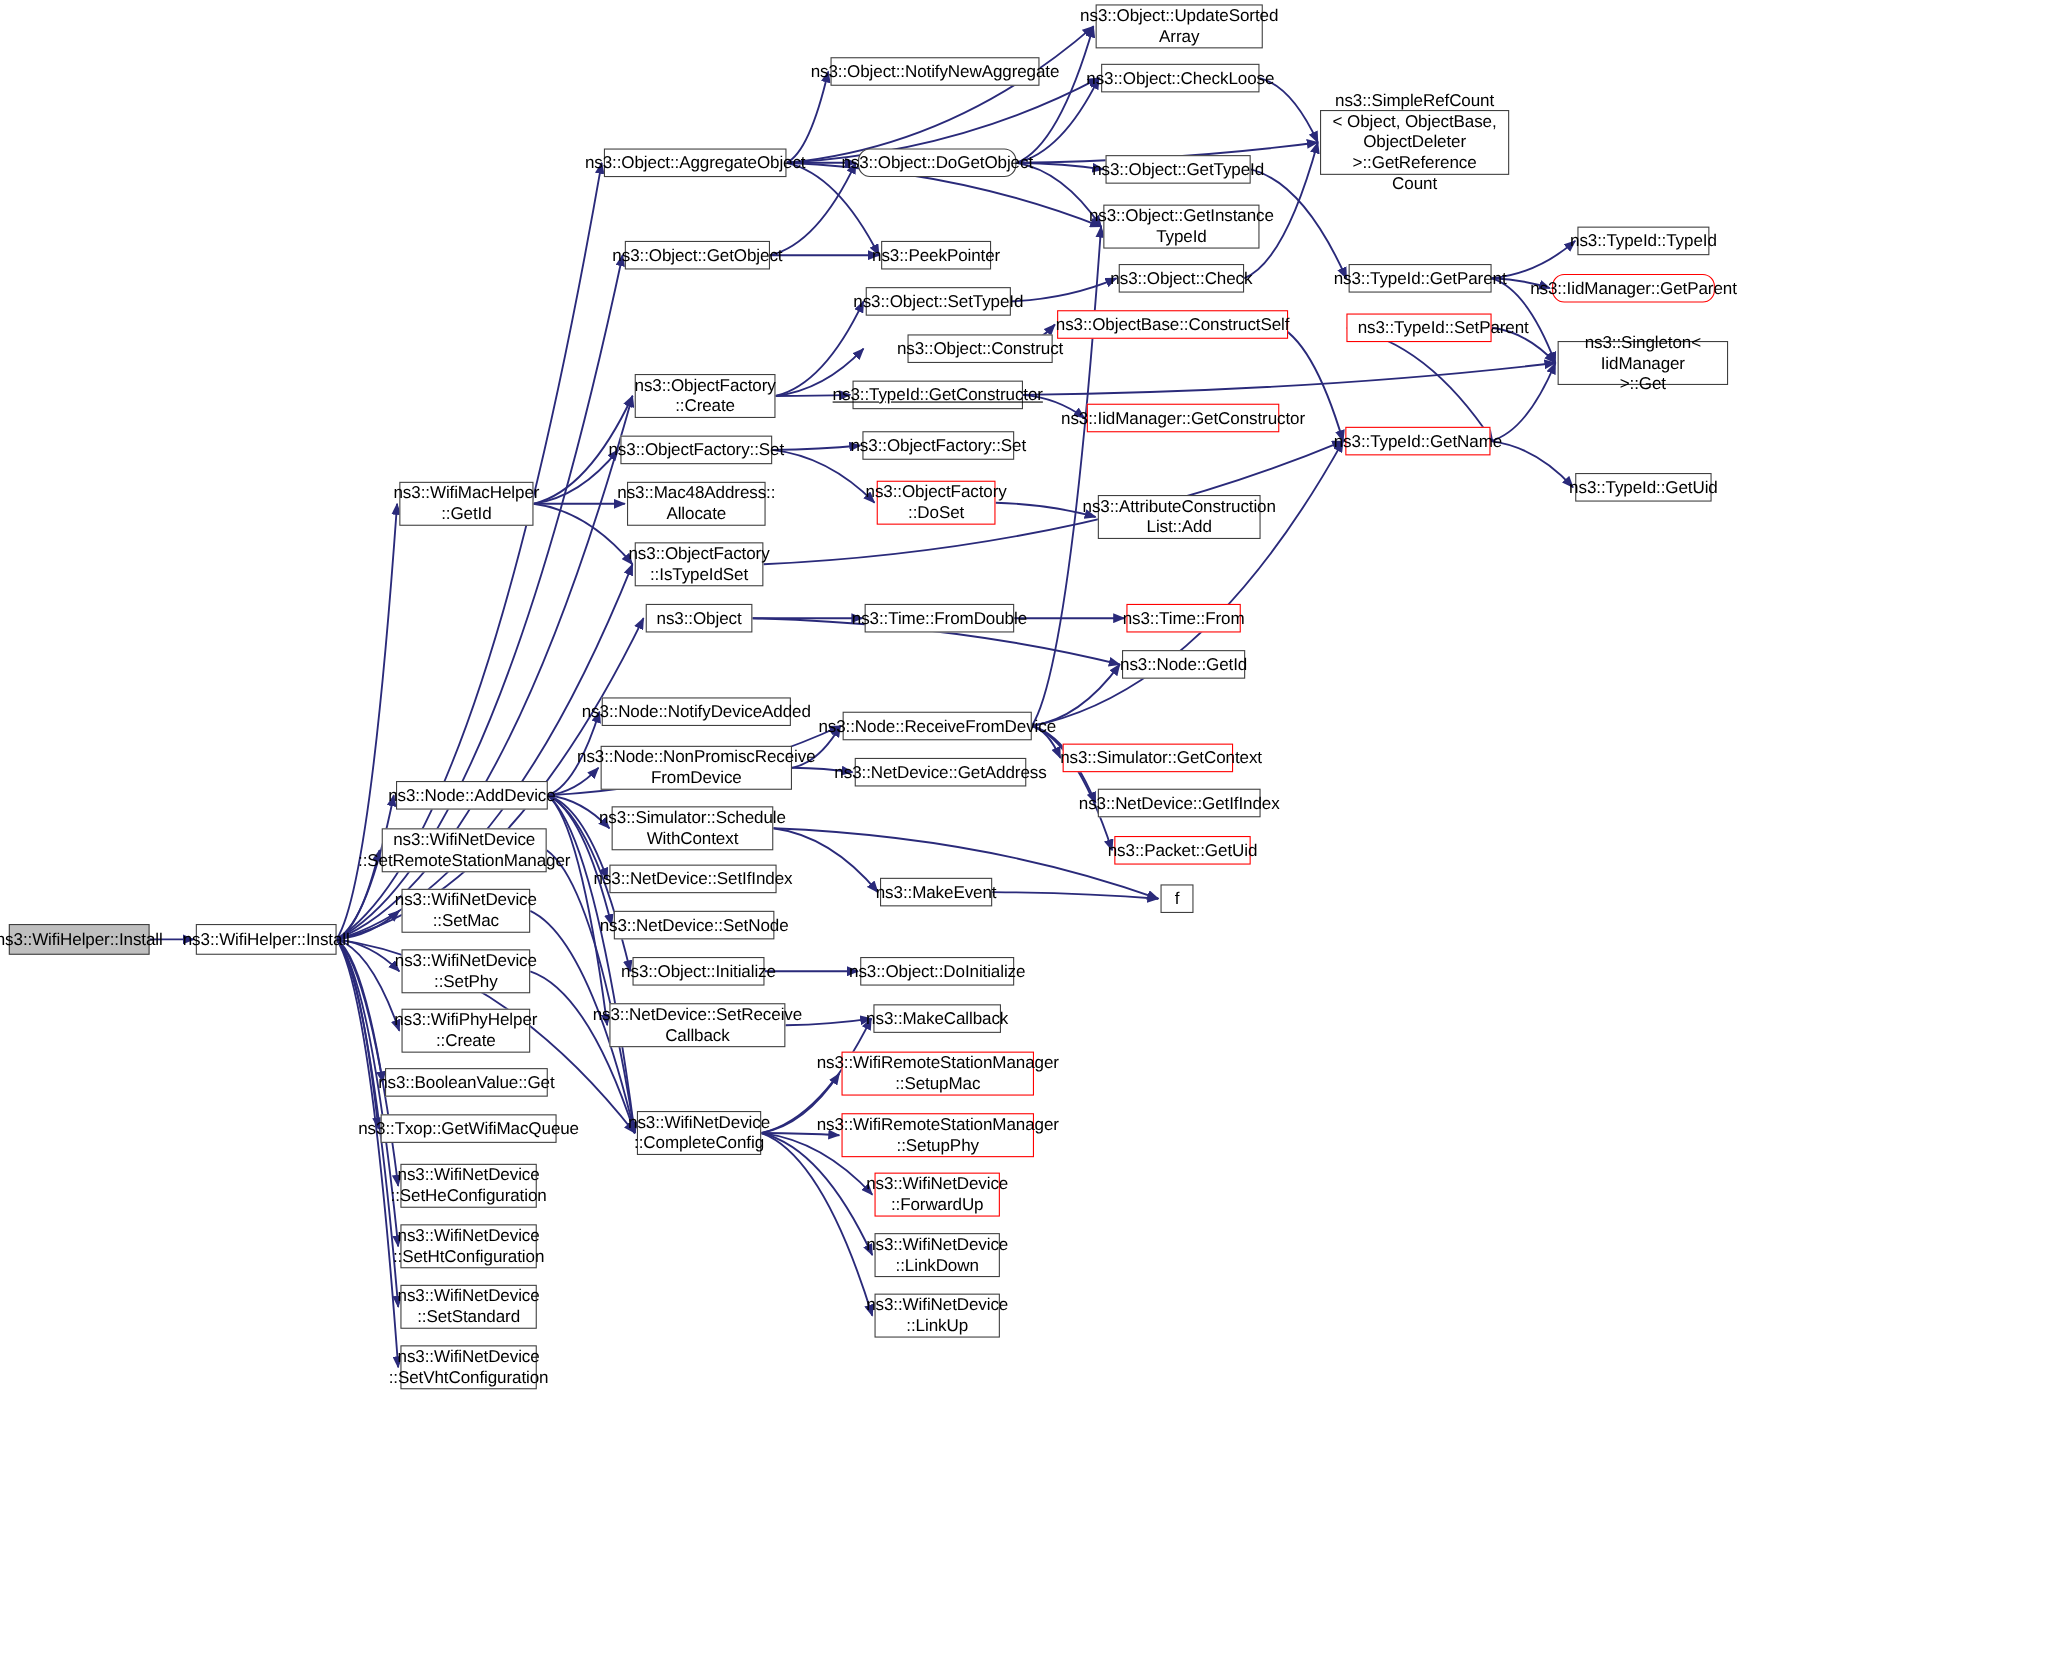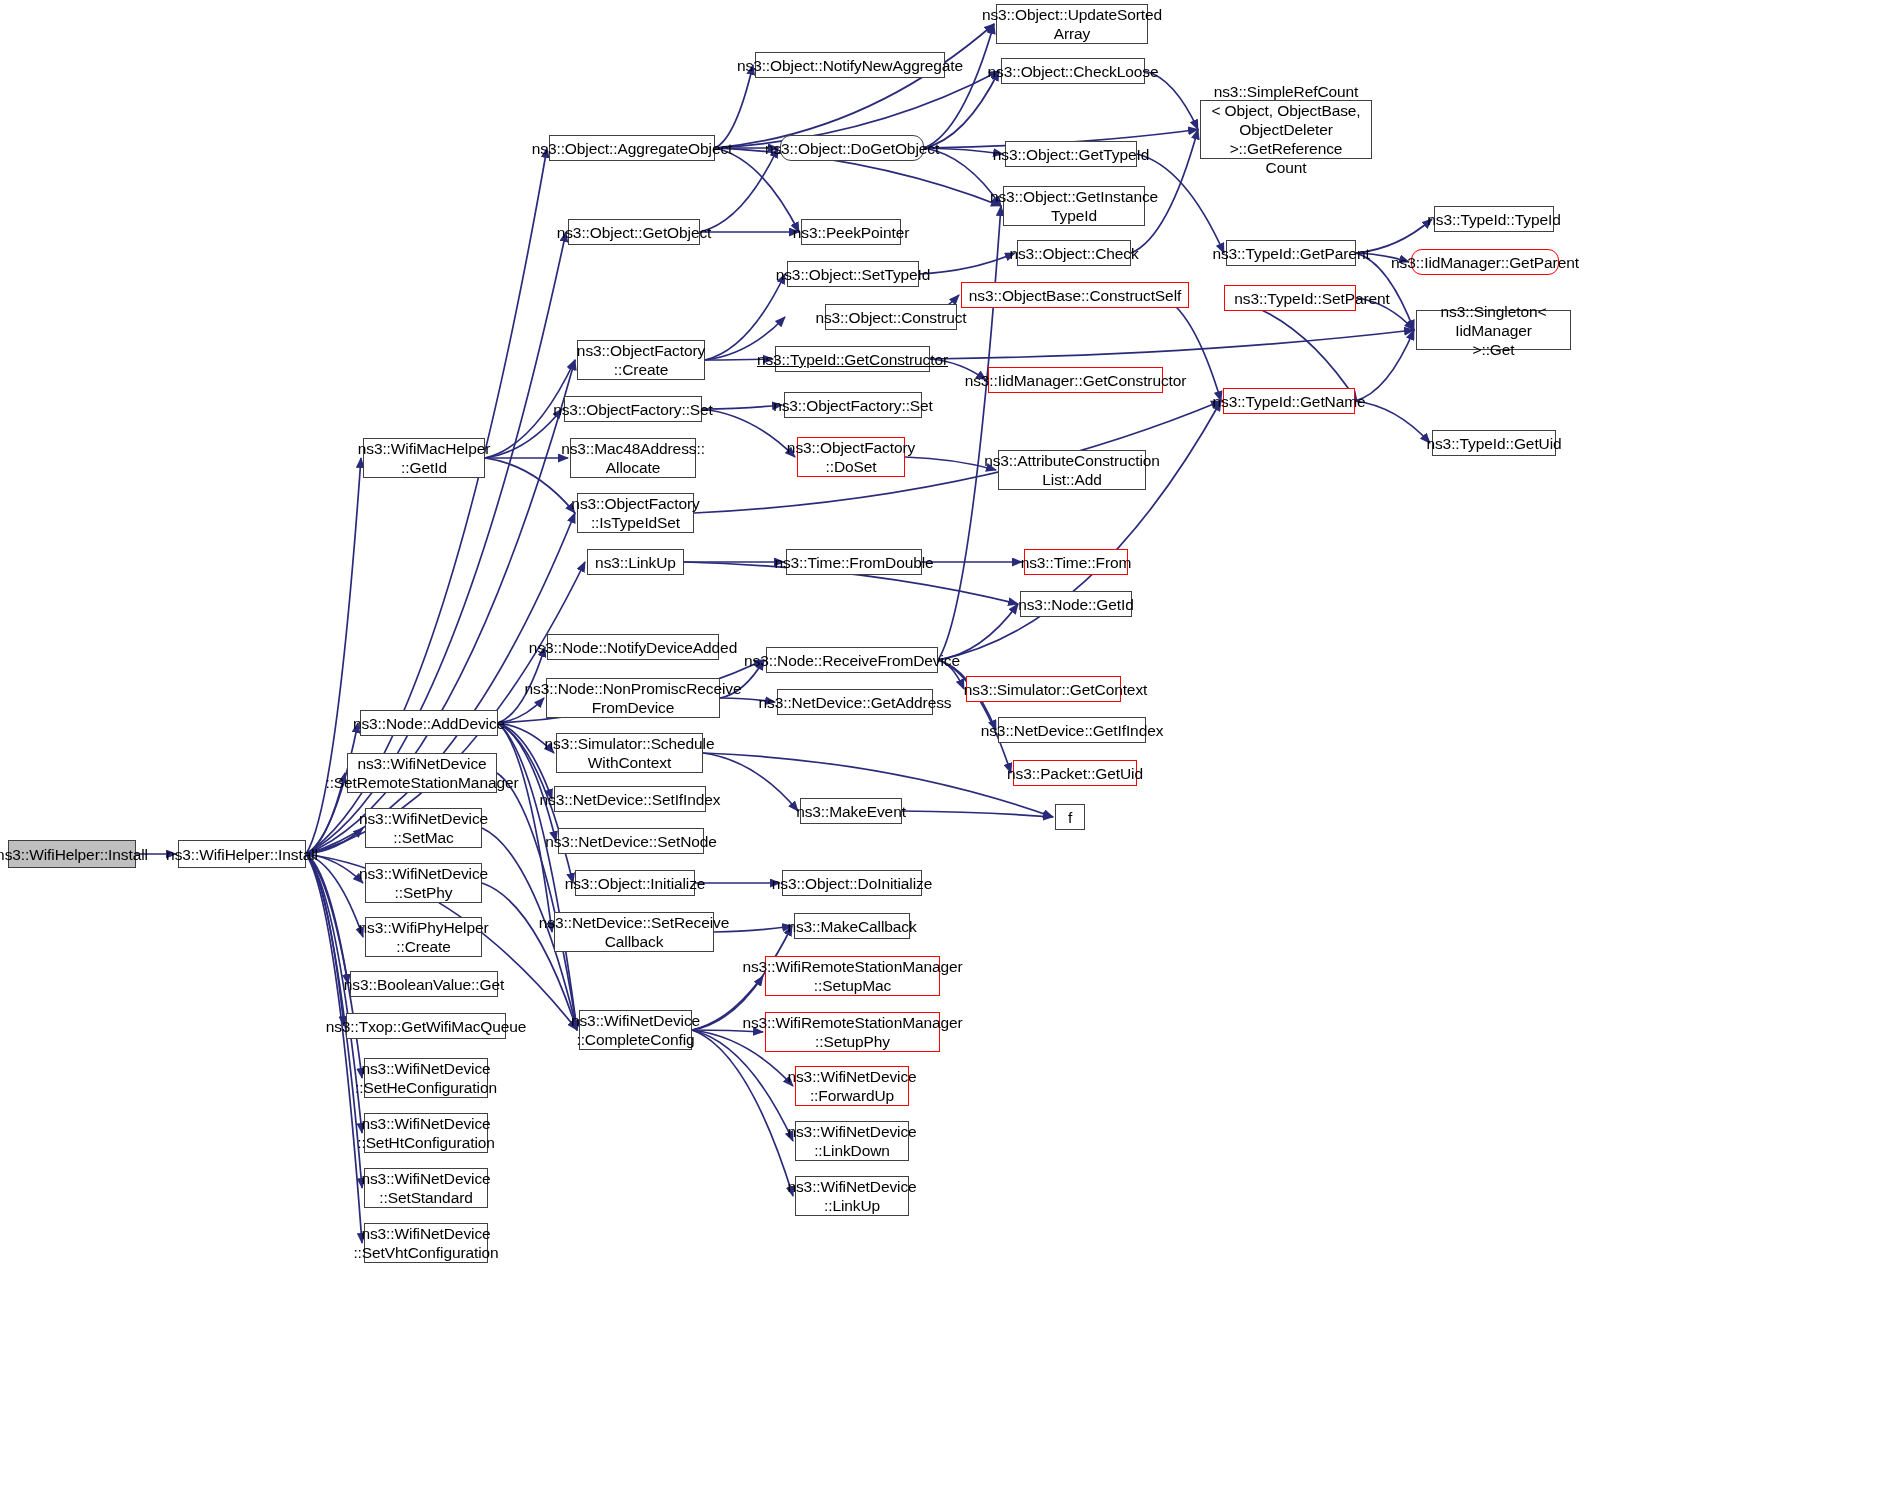--- a/index.html
+++ b/index.html
@@ -134,21 +134,21 @@
       <div class="node" style="left: 1005px; top: 141px; width: 132px; height: 26px;">ns3::Object::GetTypeId</div>
       <div class="node" style="left: 1003px; top: 186px; width: 142px; height: 40px;">ns3::Object::GetInstance
 TypeId</div>
       <div class="node" style="left: 1434px; top: 206px; width: 120px; height: 26px;">ns3::TypeId::TypeId</div>
       <div class="node" style="left: 1226px; top: 240px; width: 130px; height: 26px;">ns3::TypeId::GetParent</div>
       <div class="node red" style="left: 1411px; top: 249px; width: 148px; height: 26px; border-radius: 11px;">ns3::IidManager::GetParent</div>
       <div class="node" style="left: 568px; top: 219px; width: 132px; height: 26px;">ns3::Object::GetObject</div>
       <div class="node" style="left: 801px; top: 219px; width: 100px; height: 26px;">ns3::PeekPointer</div>
       <div class="node" style="left: 1017px; top: 240px; width: 114px; height: 26px;">ns3::Object::Check</div>
       <div class="node" style="left: 787px; top: 261px; width: 132px; height: 26px;">ns3::Object::SetTypeId</div>
-      <div class="node red" style="left: 961px; top: 282px; width: 228px; height: 26px;">ns3::ObjectBase::ConstructSelf</div>
+      <div class="node red" style="left: 961px; top: 282px; width: 210px; height: 26px;">ns3::ObjectBase::ConstructSelf</div>
       <div class="node red" style="left: 1224px; top: 285px; width: 132px; height: 26px; padding-left: 48px;">ns3::TypeId::SetParent</div>
       <div class="node" style="left: 1416px; top: 310px; width: 155px; height: 40px;">ns3::Singleton&lt; IidManager
 &gt;::Get</div>
       <div class="node" style="left: 825px; top: 304px; width: 132px; height: 26px;">ns3::Object::Construct</div>
       <div class="node" style="left: 775px; top: 346px; width: 155px; height: 26px; text-decoration: underline;">ns3::TypeId::GetConstructor</div>
       <div class="node" style="left: 577px; top: 340px; width: 128px; height: 40px;">ns3::ObjectFactory
 ::Create</div>
       <div class="node red" style="left: 988px; top: 367px; width: 175px; height: 26px;">ns3::IidManager::GetConstructor</div>
       <div class="node red" style="left: 1223px; top: 388px; width: 132px; height: 26px;">ns3::TypeId::GetName</div>
       <div class="node" style="left: 784px; top: 392px; width: 138px; height: 26px;">ns3::ObjectFactory::Set</div>
@@ -157,21 +157,21 @@
       <div class="node red" style="left: 797px; top: 437px; width: 108px; height: 40px;">ns3::ObjectFactory
 ::DoSet</div>
       <div class="node" style="left: 570px; top: 438px; width: 126px; height: 40px;">ns3::Mac48Address::
 Allocate</div>
       <div class="node" style="left: 363px; top: 438px; width: 122px; height: 40px;">ns3::WifiMacHelper
 ::GetId</div>
       <div class="node" style="left: 998px; top: 450px; width: 148px; height: 40px;">ns3::AttributeConstruction
 List::Add</div>
       <div class="node" style="left: 577px; top: 493px; width: 117px; height: 40px;">ns3::ObjectFactory
 ::IsTypeIdSet</div>
-      <div class="node" style="left: 587px; top: 549px; width: 97px; height: 26px;">ns3::LinkUp</div>
+      <div class="node" style="left: 587px; top: 549px; width: 97px; height: 26px;">ns3::Object</div>
       <div class="node" style="left: 786px; top: 549px; width: 136px; height: 26px;">ns3::Time::FromDouble</div>
       <div class="node red" style="left: 1024px; top: 549px; width: 104px; height: 26px;">ns3::Time::From</div>
       <div class="node" style="left: 1020px; top: 591px; width: 112px; height: 26px;">ns3::Node::GetId</div>
       <div class="node" style="left: 547px; top: 634px; width: 172px; height: 26px;">ns3::Node::NotifyDeviceAdded</div>
       <div class="node" style="left: 766px; top: 647px; width: 172px; height: 26px;">ns3::Node::ReceiveFromDevice</div>
       <div class="node" style="left: 546px; top: 678px; width: 174px; height: 40px;">ns3::Node::NonPromiscReceive
 FromDevice</div>
       <div class="node red" style="left: 966px; top: 676px; width: 155px; height: 26px; padding-left: 28px;">ns3::Simulator::GetContext</div>
       <div class="node" style="left: 777px; top: 689px; width: 156px; height: 26px;">ns3::NetDevice::GetAddress</div>
       <div class="node" style="left: 998px; top: 717px; width: 148px; height: 26px;">ns3::NetDevice::GetIfIndex</div>

